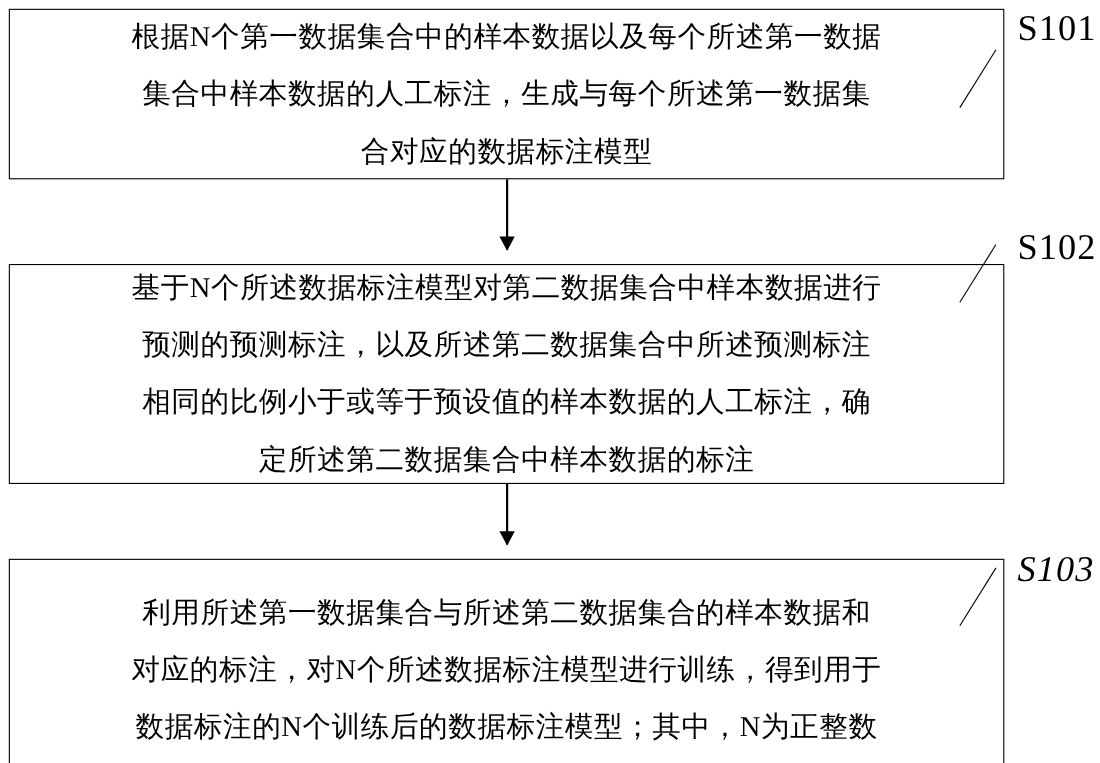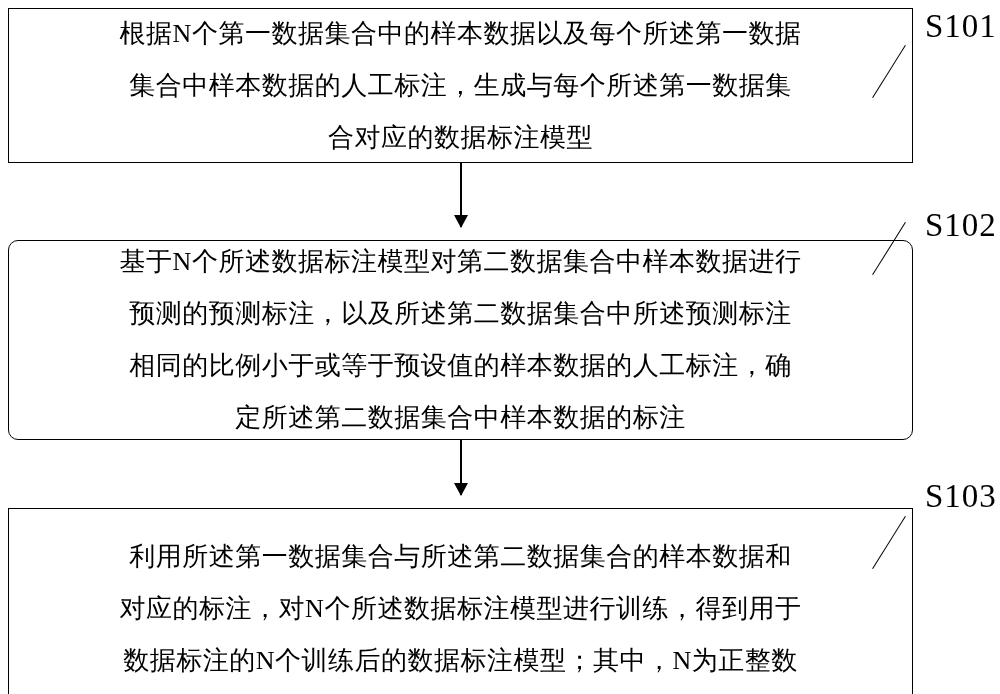--- a/index.html
+++ b/index.html
@@ -32,21 +32,21 @@
     font-size: 26px;
     line-height: 52px;
     text-align: center;
     letter-spacing: 0.5px;
     padding: 0 12px;
     white-space: pre-line;
     font-family: "Liberation Serif", "DejaVu Serif", serif;
   }
   
   #step1 { left: 8px;  top: 8px;   width: 905px; height: 155px; }
-  #step2 { left: 8px;  top: 240px; width: 905px; height: 200px; border-radius: 10px; }
+  #step2 { left: 8px;  top: 240px; width: 905px; height: 200px; }
   #step3 { left: 8px;  top: 508px; width: 905px; height: 202px; }
 
   
   .arrow {
     position: absolute;
     width: 2px;
     background: #000000;
   }
   .arrow::after {
     content: "";
@@ -64,21 +64,21 @@
 
   
   .step-label {
     position: absolute;
     font-size: 33px;
     font-family: "Liberation Serif", "DejaVu Serif", serif;
     letter-spacing: 1px;
   }
   #label1 { left: 925px; top: 8px; }
   #label2 { left: 925px; top: 182px; margin-top: 25px; }
-  #label3 { left: 925px; top: 478px; }
+  #label3 { left: 925px; top: 500px; font-style: italic; }
 
   .leader {
     position: absolute;
     width: 1px;
     height: 62px;
     background: #000000;
     transform-origin: top left;
     transform: rotate(32deg);
   }
   #leader1 { left: 905px; top: 45px; }

